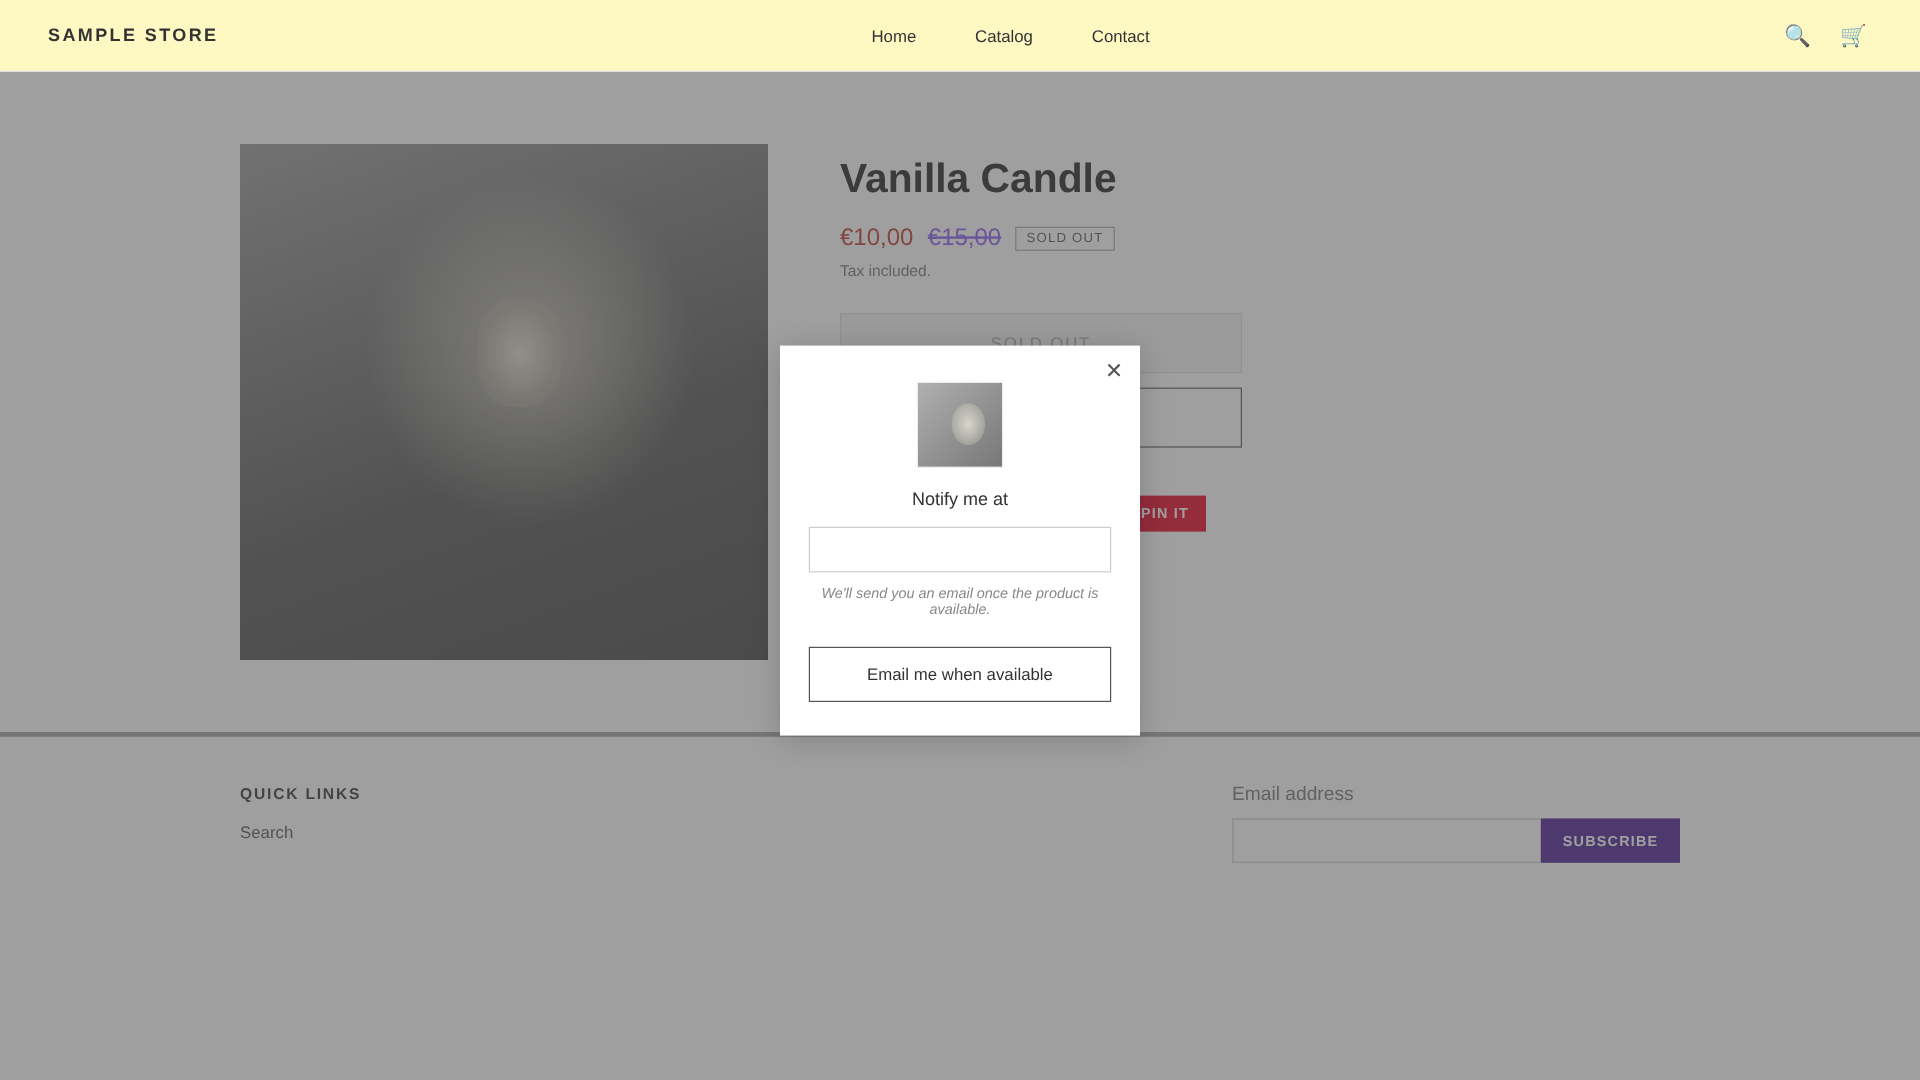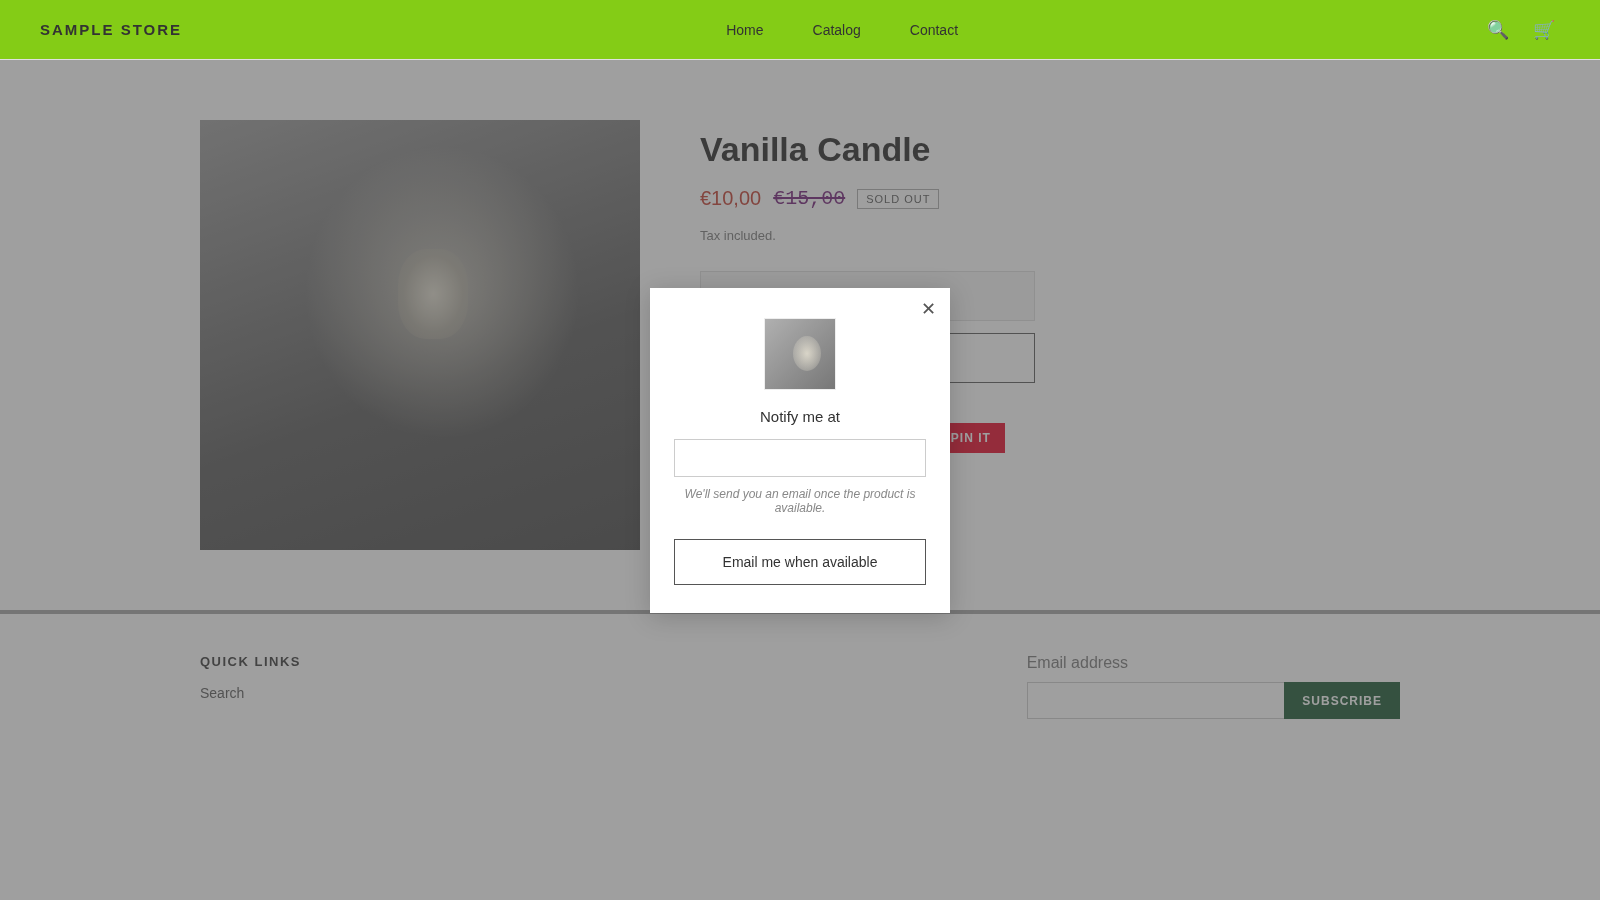--- a/index.html
+++ b/index.html
@@ -6,21 +6,21 @@
     body { font-family: -apple-system, BlinkMacSystemFont, 'Segoe UI', Helvetica, Arial, sans-serif; background: #fff; color: #333; }
 
     
     .header {
       display: flex;
       align-items: center;
       justify-content: space-between;
       padding: 0 40px;
       height: 60px;
       border-bottom: 1px solid #e0e0e0;
-      background: #84cc16;
+      background: #fef9c3;
     }
     .header-logo {
       font-size: 15px;
       font-weight: 700;
       letter-spacing: 2px;
       text-transform: uppercase;
       color: #333;
     }
     .header-nav {
       display: flex;
@@ -106,32 +106,31 @@
     .product-title {
       font-size: 34px;
       font-weight: 700;
       color: #222;
       margin-bottom: 18px;
     }
     .product-pricing {
       display: flex;
       align-items: center;
       gap: 12px;
-      margin-bottom: 18px;
+      margin-bottom: 8px;
     }
     .price-current {
       font-size: 20px;
       color: #c0392b;
       font-weight: 500;
     }
     .price-original {
       font-size: 20px;
-      color: #701a75;
+      color: #8b5cf6;
       text-decoration: line-through;
-      font-family: Liberation Mono, monospace;
     }
     .sold-out-badge {
       border: 1px solid #aaa;
       color: #555;
       font-size: 11px;
       padding: 3px 8px;
       text-transform: uppercase;
       letter-spacing: 1px;
     }
     .tax-info {
@@ -220,21 +219,21 @@
     .footer-email-input {
       flex: 1;
       padding: 10px 14px;
       border: 1px solid #ccc;
       border-right: none;
       font-size: 13px;
       outline: none;
     }
     .footer-subscribe-btn {
       padding: 10px 18px;
-      background: #14532d;
+      background: #4c1d95;
       color: #fff;
       border: none;
       font-size: 12px;
       font-weight: 700;
       letter-spacing: 1px;
       text-transform: uppercase;
       cursor: pointer;
     }
     .footer-newsletter-label {
       font-size: 16px;

